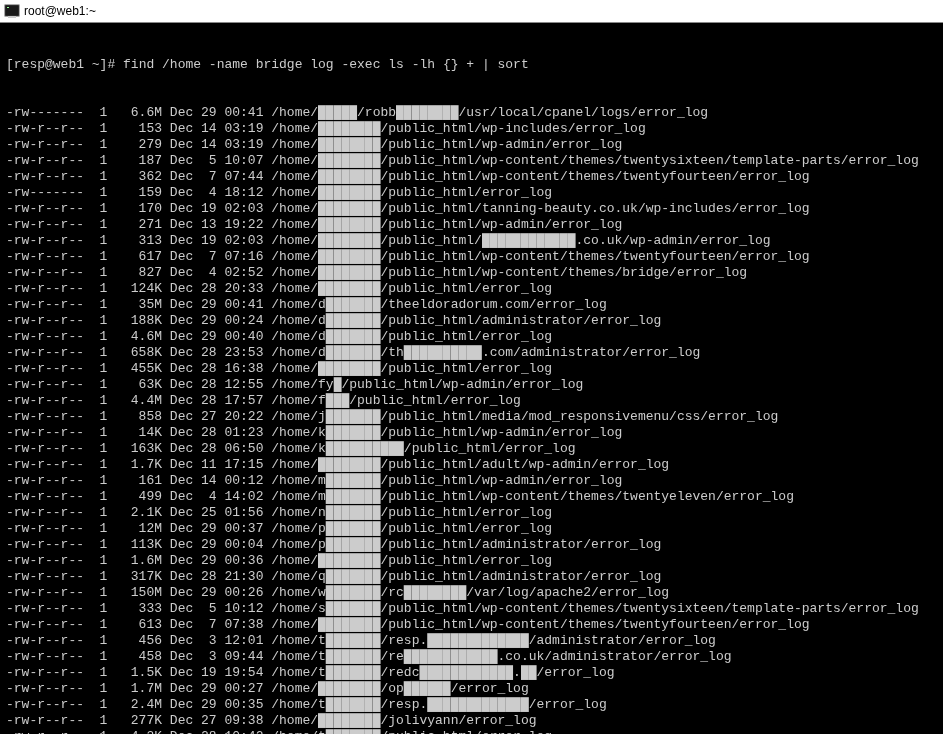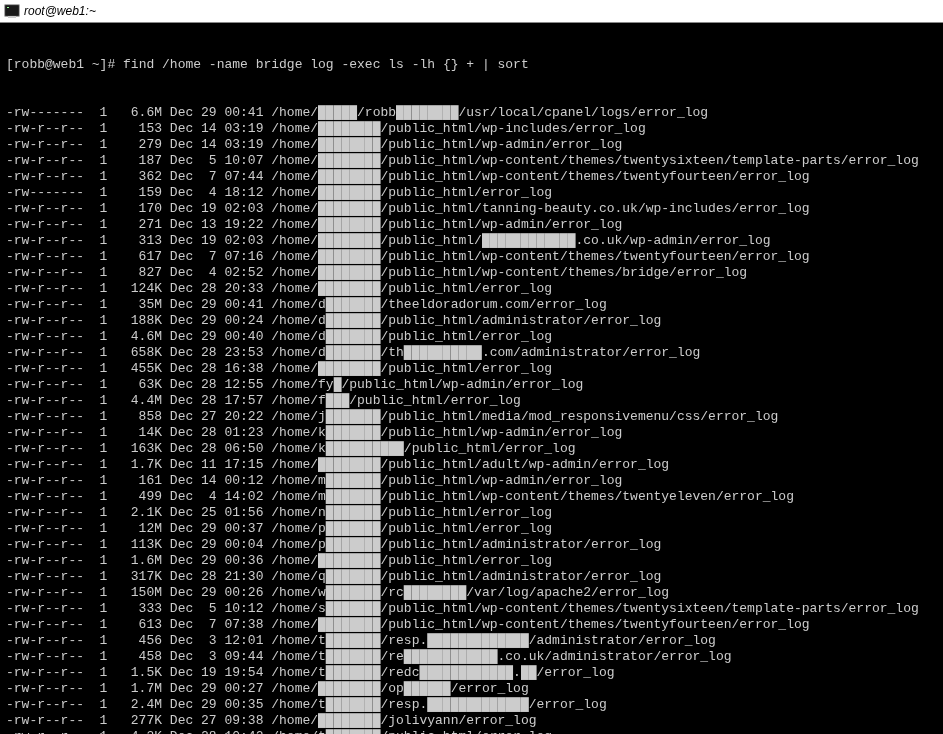--- a/index.html
+++ b/index.html
@@ -16,21 +16,20 @@
     background: #fff;
     color: #000;
     height: 22px;
     line-height: 22px;
     padding-left: 4px;
     font-family: "Tahoma", sans-serif;
     font-size: 12px;
     display: flex;
     align-items: center;
     border-bottom: 1px solid #888;
-    font-style: italic;
   }
   .titlebar svg { margin-right: 4px; }
   .terminal {
     padding: 2px 6px 6px 6px;
     white-space: pre;
   }
   .row { white-space: pre; }
 </style>
 </head>
 <body>
@@ -39,15 +38,15 @@
   <svg width="16" height="16" viewBox="0 0 16 16">
     <rect x="1" y="2" width="14" height="11" fill="#000" stroke="#555"></rect>
     <rect x="2" y="3" width="12" height="9" fill="#1a1a1a"></rect>
     <rect x="3" y="4" width="2" height="1" fill="#9f9"></rect>
     <rect x="4" y="13" width="8" height="2" fill="#ccc"></rect>
   </svg>
   <span>root@web1:~</span>
 </div>
 
 <div class="terminal">
-  <div class="row"><span>[robb@web1 ~]# </span><span>find /home -name bridge log -exec ls -lh {} + | sort</span></div>
+  <div class="row"><span>[resp@web1 ~]# </span><span>find /home -name bridge log -exec ls -lh {} + | sort</span></div>
   <div id="rows"><div class="row">-rw-------  1   6.6M Dec 29 00:41 /home/█████/robb████████/usr/local/cpanel/logs/error_log</div><div class="row">-rw-r--r--  1    153 Dec 14 03:19 /home/████████/public_html/wp-includes/error_log</div><div class="row">-rw-r--r--  1    279 Dec 14 03:19 /home/████████/public_html/wp-admin/error_log</div><div class="row">-rw-r--r--  1    187 Dec  5 10:07 /home/████████/public_html/wp-content/themes/twentysixteen/template-parts/error_log</div><div class="row">-rw-r--r--  1    362 Dec  7 07:44 /home/████████/public_html/wp-content/themes/twentyfourteen/error_log</div><div class="row">-rw-------  1    159 Dec  4 18:12 /home/████████/public_html/error_log</div><div class="row">-rw-r--r--  1    170 Dec 19 02:03 /home/████████/public_html/tanning-beauty.co.uk/wp-includes/error_log</div><div class="row">-rw-r--r--  1    271 Dec 13 19:22 /home/████████/public_html/wp-admin/error_log</div><div class="row">-rw-r--r--  1    313 Dec 19 02:03 /home/████████/public_html/████████████.co.uk/wp-admin/error_log</div><div class="row">-rw-r--r--  1    617 Dec  7 07:16 /home/████████/public_html/wp-content/themes/twentyfourteen/error_log</div><div class="row">-rw-r--r--  1    827 Dec  4 02:52 /home/████████/public_html/wp-content/themes/bridge/error_log</div><div class="row">-rw-r--r--  1   124K Dec 28 20:33 /home/████████/public_html/error_log</div><div class="row">-rw-r--r--  1    35M Dec 29 00:41 /home/d███████/theeldoradorum.com/error_log</div><div class="row">-rw-r--r--  1   188K Dec 29 00:24 /home/d███████/public_html/administrator/error_log</div><div class="row">-rw-r--r--  1   4.6M Dec 29 00:40 /home/d███████/public_html/error_log</div><div class="row">-rw-r--r--  1   658K Dec 28 23:53 /home/d███████/th██████████.com/administrator/error_log</div><div class="row">-rw-r--r--  1   455K Dec 28 16:38 /home/████████/public_html/error_log</div><div class="row">-rw-r--r--  1    63K Dec 28 12:55 /home/fy█/public_html/wp-admin/error_log</div><div class="row">-rw-r--r--  1   4.4M Dec 28 17:57 /home/f███/public_html/error_log</div><div class="row">-rw-r--r--  1    858 Dec 27 20:22 /home/j███████/public_html/media/mod_responsivemenu/css/error_log</div><div class="row">-rw-r--r--  1    14K Dec 28 01:23 /home/k███████/public_html/wp-admin/error_log</div><div class="row">-rw-r--r--  1   163K Dec 28 06:50 /home/k██████████/public_html/error_log</div><div class="row">-rw-r--r--  1   1.7K Dec 11 17:15 /home/████████/public_html/adult/wp-admin/error_log</div><div class="row">-rw-r--r--  1    161 Dec 14 00:12 /home/m███████/public_html/wp-admin/error_log</div><div class="row">-rw-r--r--  1    499 Dec  4 14:02 /home/m███████/public_html/wp-content/themes/twentyeleven/error_log</div><div class="row">-rw-r--r--  1   2.1K Dec 25 01:56 /home/n███████/public_html/error_log</div><div class="row">-rw-r--r--  1    12M Dec 29 00:37 /home/p███████/public_html/error_log</div><div class="row">-rw-r--r--  1   113K Dec 29 00:04 /home/p███████/public_html/administrator/error_log</div><div class="row">-rw-r--r--  1   1.6M Dec 29 00:36 /home/████████/public_html/error_log</div><div class="row">-rw-r--r--  1   317K Dec 28 21:30 /home/q███████/public_html/administrator/error_log</div><div class="row">-rw-r--r--  1   150M Dec 29 00:26 /home/w███████/rc████████/var/log/apache2/error_log</div><div class="row">-rw-r--r--  1    333 Dec  5 10:12 /home/s███████/public_html/wp-content/themes/twentysixteen/template-parts/error_log</div><div class="row">-rw-r--r--  1    613 Dec  7 07:38 /home/████████/public_html/wp-content/themes/twentyfourteen/error_log</div><div class="row">-rw-r--r--  1    456 Dec  3 12:01 /home/t███████/resp.█████████████/administrator/error_log</div><div class="row">-rw-r--r--  1    458 Dec  3 09:44 /home/t███████/re████████████.co.uk/administrator/error_log</div><div class="row">-rw-r--r--  1   1.5K Dec 19 19:54 /home/t███████/redc████████████.██/error_log</div><div class="row">-rw-r--r--  1   1.7M Dec 29 00:27 /home/████████/op██████/error_log</div><div class="row">-rw-r--r--  1   2.4M Dec 29 00:35 /home/t███████/resp.█████████████/error_log</div><div class="row">-rw-r--r--  1   277K Dec 27 09:38 /home/████████/jolivyann/error_log</div><div class="row">-rw-r--r--  1   4.3K Dec 28 10:42 /home/t███████/public_html/error_log</div></div>
 </div>
 
 </body></html>

